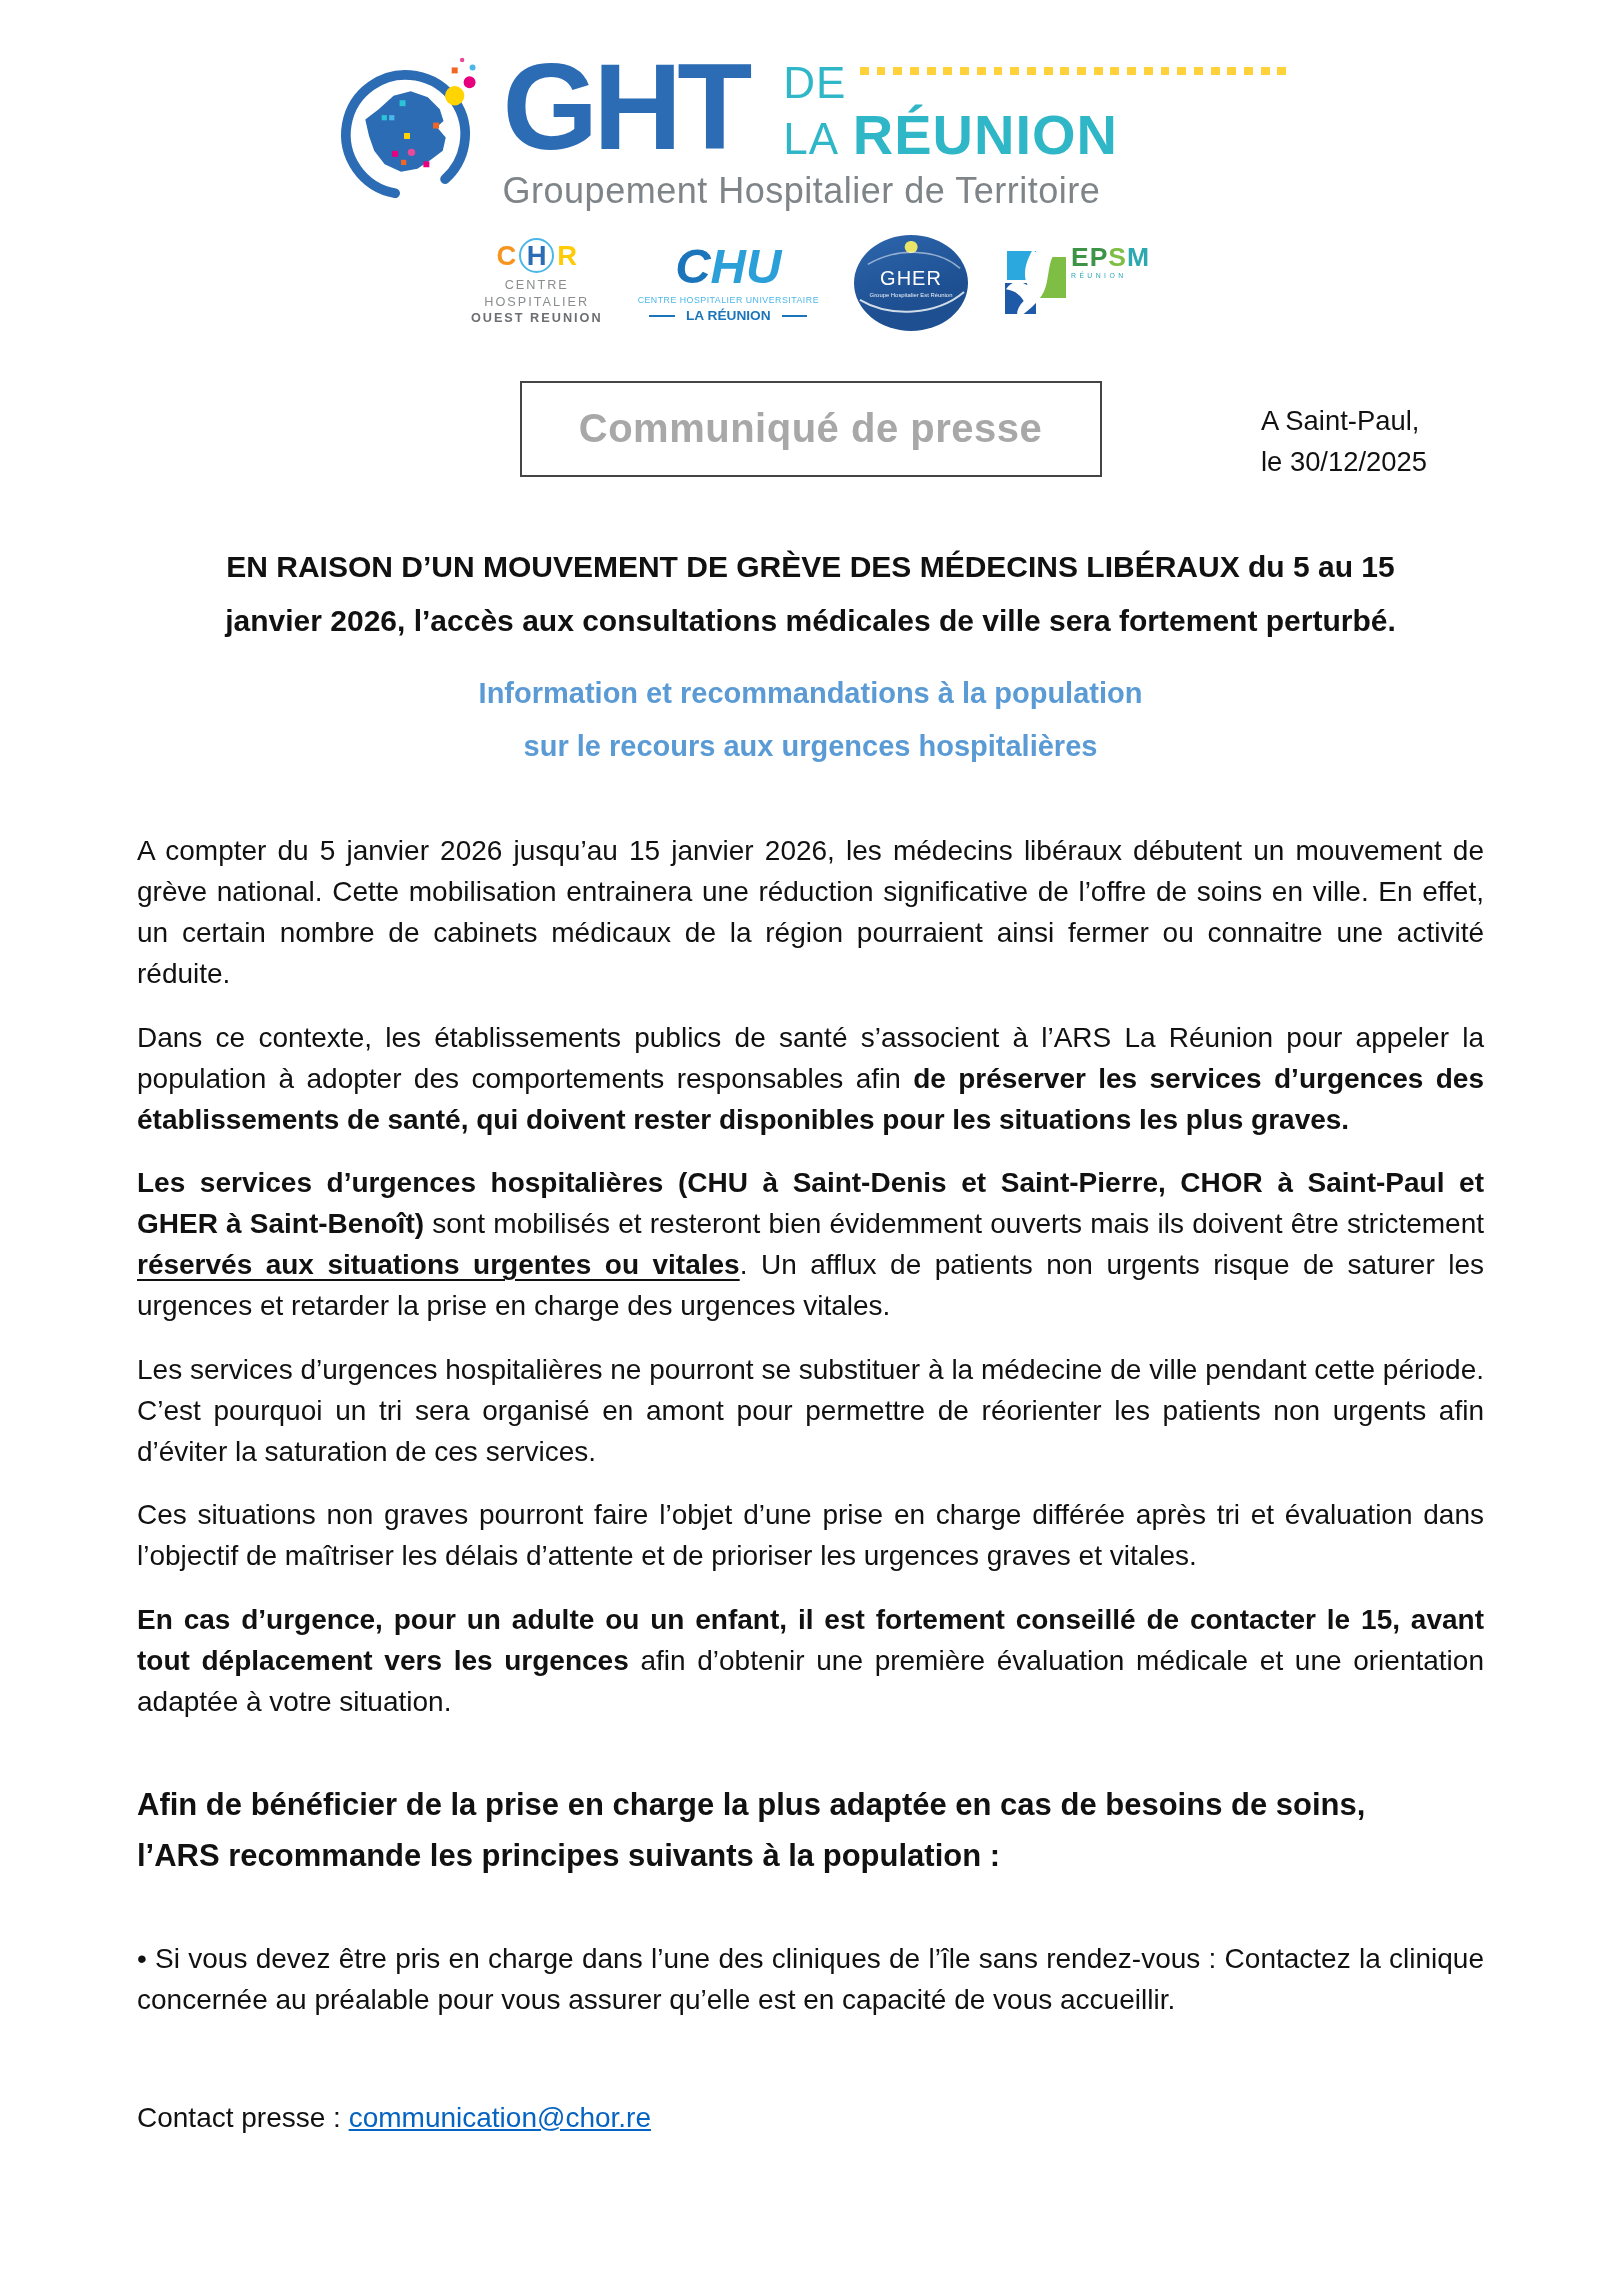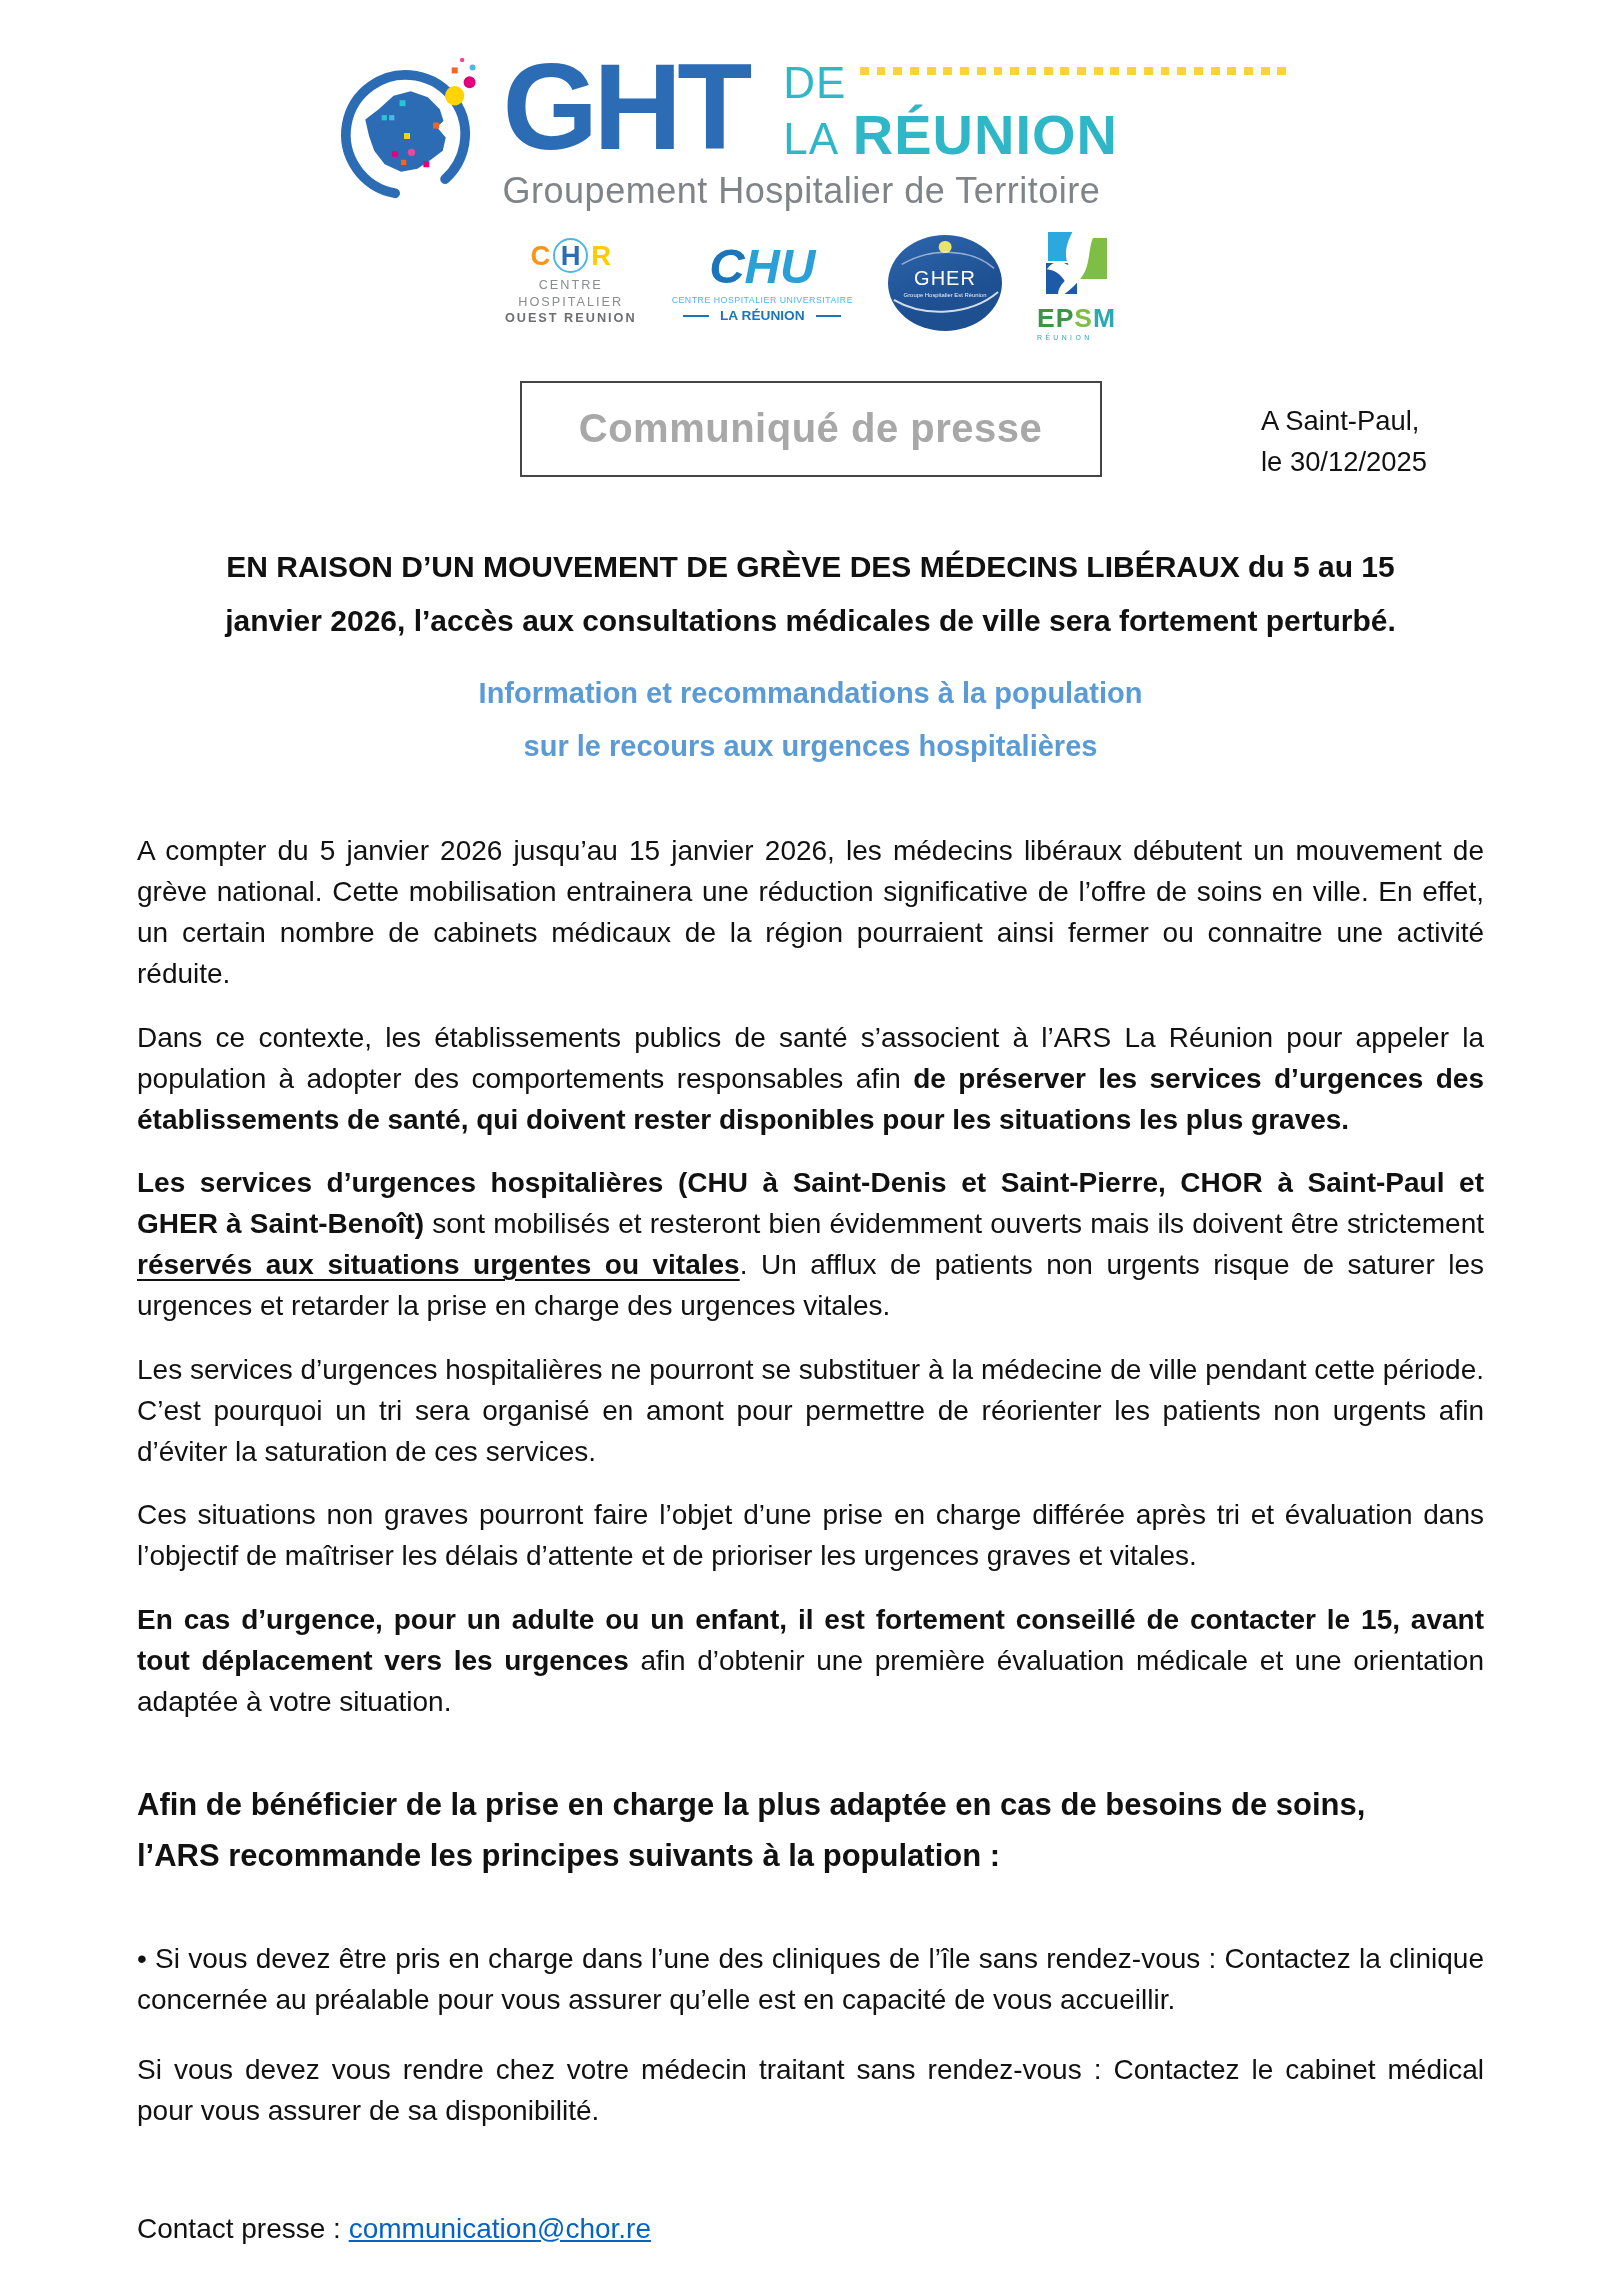--- a/index.html
+++ b/index.html
@@ -42,21 +42,21 @@
   
   .gher-oval{position:relative;width:114px;height:96px;border-radius:50%;
              background:linear-gradient(160deg,#2e66ad 0%,#1d4f91 65%);
              display:flex;flex-direction:column;align-items:center;justify-content:center;color:#fff;}
   .gher-dot{position:absolute;top:5.9px;left:50%;transform:translateX(-50%);
             width:12.7px;height:12.7px;border-radius:50%;background:#e9e569;}
   .gher-curve{position:absolute;inset:0;}
   .gher-name{font-size:20px;font-weight:400;letter-spacing:1px;z-index:1;}
   .gher-sub{font-size:5.9px;margin-top:2px;opacity:.92;z-index:1;}
   
-  .epsm{flex-direction:column;align-items:center;gap:3px;}
+  .epsm{flex-direction:row;align-items:flex-start;gap:3px;}
   .epsm-mark{position:relative;width:65px;height:78px;}
   .epsm-mark .sq{position:absolute;}
   .sq-teal{left:3.9px;top:7.8px;width:29px;height:29px;background:#2ba8dd;}
   .sq-green{left:25.5px;top:13.7px;width:37px;height:41px;background:#7ebe44;}
   .sq-blue{left:2px;top:39px;width:31px;height:31px;background:#1f5aa8;}
   .epsm-bird{position:absolute;inset:0;}
   .epsm-name{font-size:26.5px;font-weight:bold;letter-spacing:1px;line-height:1;}
   .epsm-name .ep{color:#3d9447;}
   .epsm-name .s{color:#7ebe44;}
   .epsm-name .m{color:#2ba8b0;}
@@ -224,21 +224,20 @@
     <p class="para"><span class="b">En cas d’urgence, pour un adulte ou un enfant, il est fortement conseillé de contacter le 15, avant tout déplacement vers les urgences</span><span> afin d’obtenir une première évaluation médicale et une orientation adaptée à votre situation.</span></p>
   </div>
 
   <h2 class="section-heading">
     <div>Afin de bénéficier de la prise en charge la plus adaptée en cas de besoins de soins,</div>
     <div>l’ARS recommande les principes suivants à la population :</div>
   </h2>
 
   <div class="content advice">
     <p class="para">• Si vous devez être pris en charge dans l’une des cliniques de l’île sans rendez-vous : Contactez la clinique concernée au préalable pour vous assurer qu’elle est en capacité de vous accueillir.</p>
-    <p class="para para2">Si vous devez vous rendre chez votre médecin traitant sans rendez-vous : Contactez le cabinet médical pour vous assurer de sa disponibilité.</p>
   </div>
 
   <div class="contact">
     <span>Contact presse : </span><a class="email-link">communication@chor.re</a>
   </div>
 
 </div>
 
 
 </body></html>

